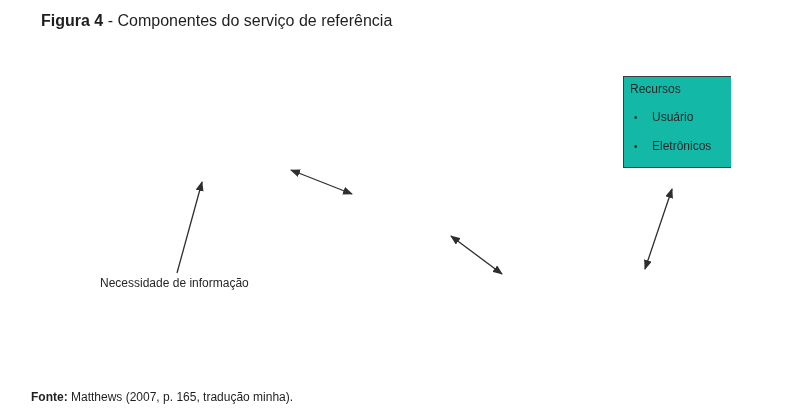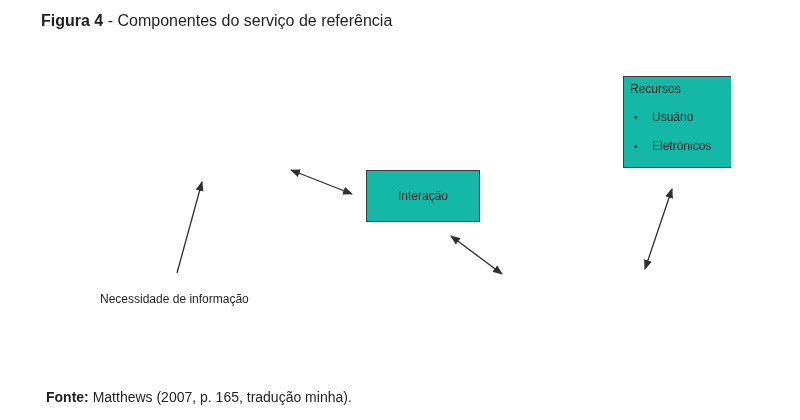--- a/index.html
+++ b/index.html
@@ -57,28 +57,27 @@
   .rec-item .bullet { width: 10px; padding-left: 4px; font-size: 10px; flex: 0 0 auto; }
   .rec-item .rec-label { padding-left: 8px; }
 
   .annotation {
     position: absolute;
     left: 100px;
     top: 276px;
     font-size: 12px;
     color: #262626;
     white-space: nowrap;
-    margin-top: 16px;
   }
 
   .figure-source {
     position: absolute;
-    left: 46px;
+    left: 31px;
     top: 389px;
-    font-size: 14px;
+    font-size: 12px;
     line-height: 17px;
     white-space: nowrap;
   }
 </style>
 </head>
 <body>
 
 <div class="page">
 
   <div class="figure-title">
@@ -91,23 +90,20 @@
         <path d="M0,0 L10,4 L0,8 Z" fill="#2e2e2e"></path>
       </marker>
     </defs>
     <line x1="291" y1="170" x2="352" y2="194" stroke="#2e2e2e" stroke-width="1.3" marker-start="url(#ah)" marker-end="url(#ah)"></line>
     <line x1="451" y1="236" x2="502" y2="274" stroke="#2e2e2e" stroke-width="1.3" marker-start="url(#ah)" marker-end="url(#ah)"></line>
     <line x1="672" y1="189" x2="645" y2="269" stroke="#2e2e2e" stroke-width="1.3" marker-start="url(#ah)" marker-end="url(#ah)"></line>
     <line x1="177" y1="273" x2="202" y2="182" stroke="#2e2e2e" stroke-width="1.3" marker-end="url(#ah)"></line>
   </svg>
 
 
-  <div class="node node-interacao">
-    <span>Interação</span>
-  </div>
 
   <div class="node node-recursos">
     <div class="rec-title">Recursos</div>
     <div class="rec-item">
       <span class="bullet">•</span>
       <span class="rec-label">Usuário</span>
     </div>
     <div class="rec-item">
       <span class="bullet">•</span>
       <span class="rec-label">Eletrônicos</span>

